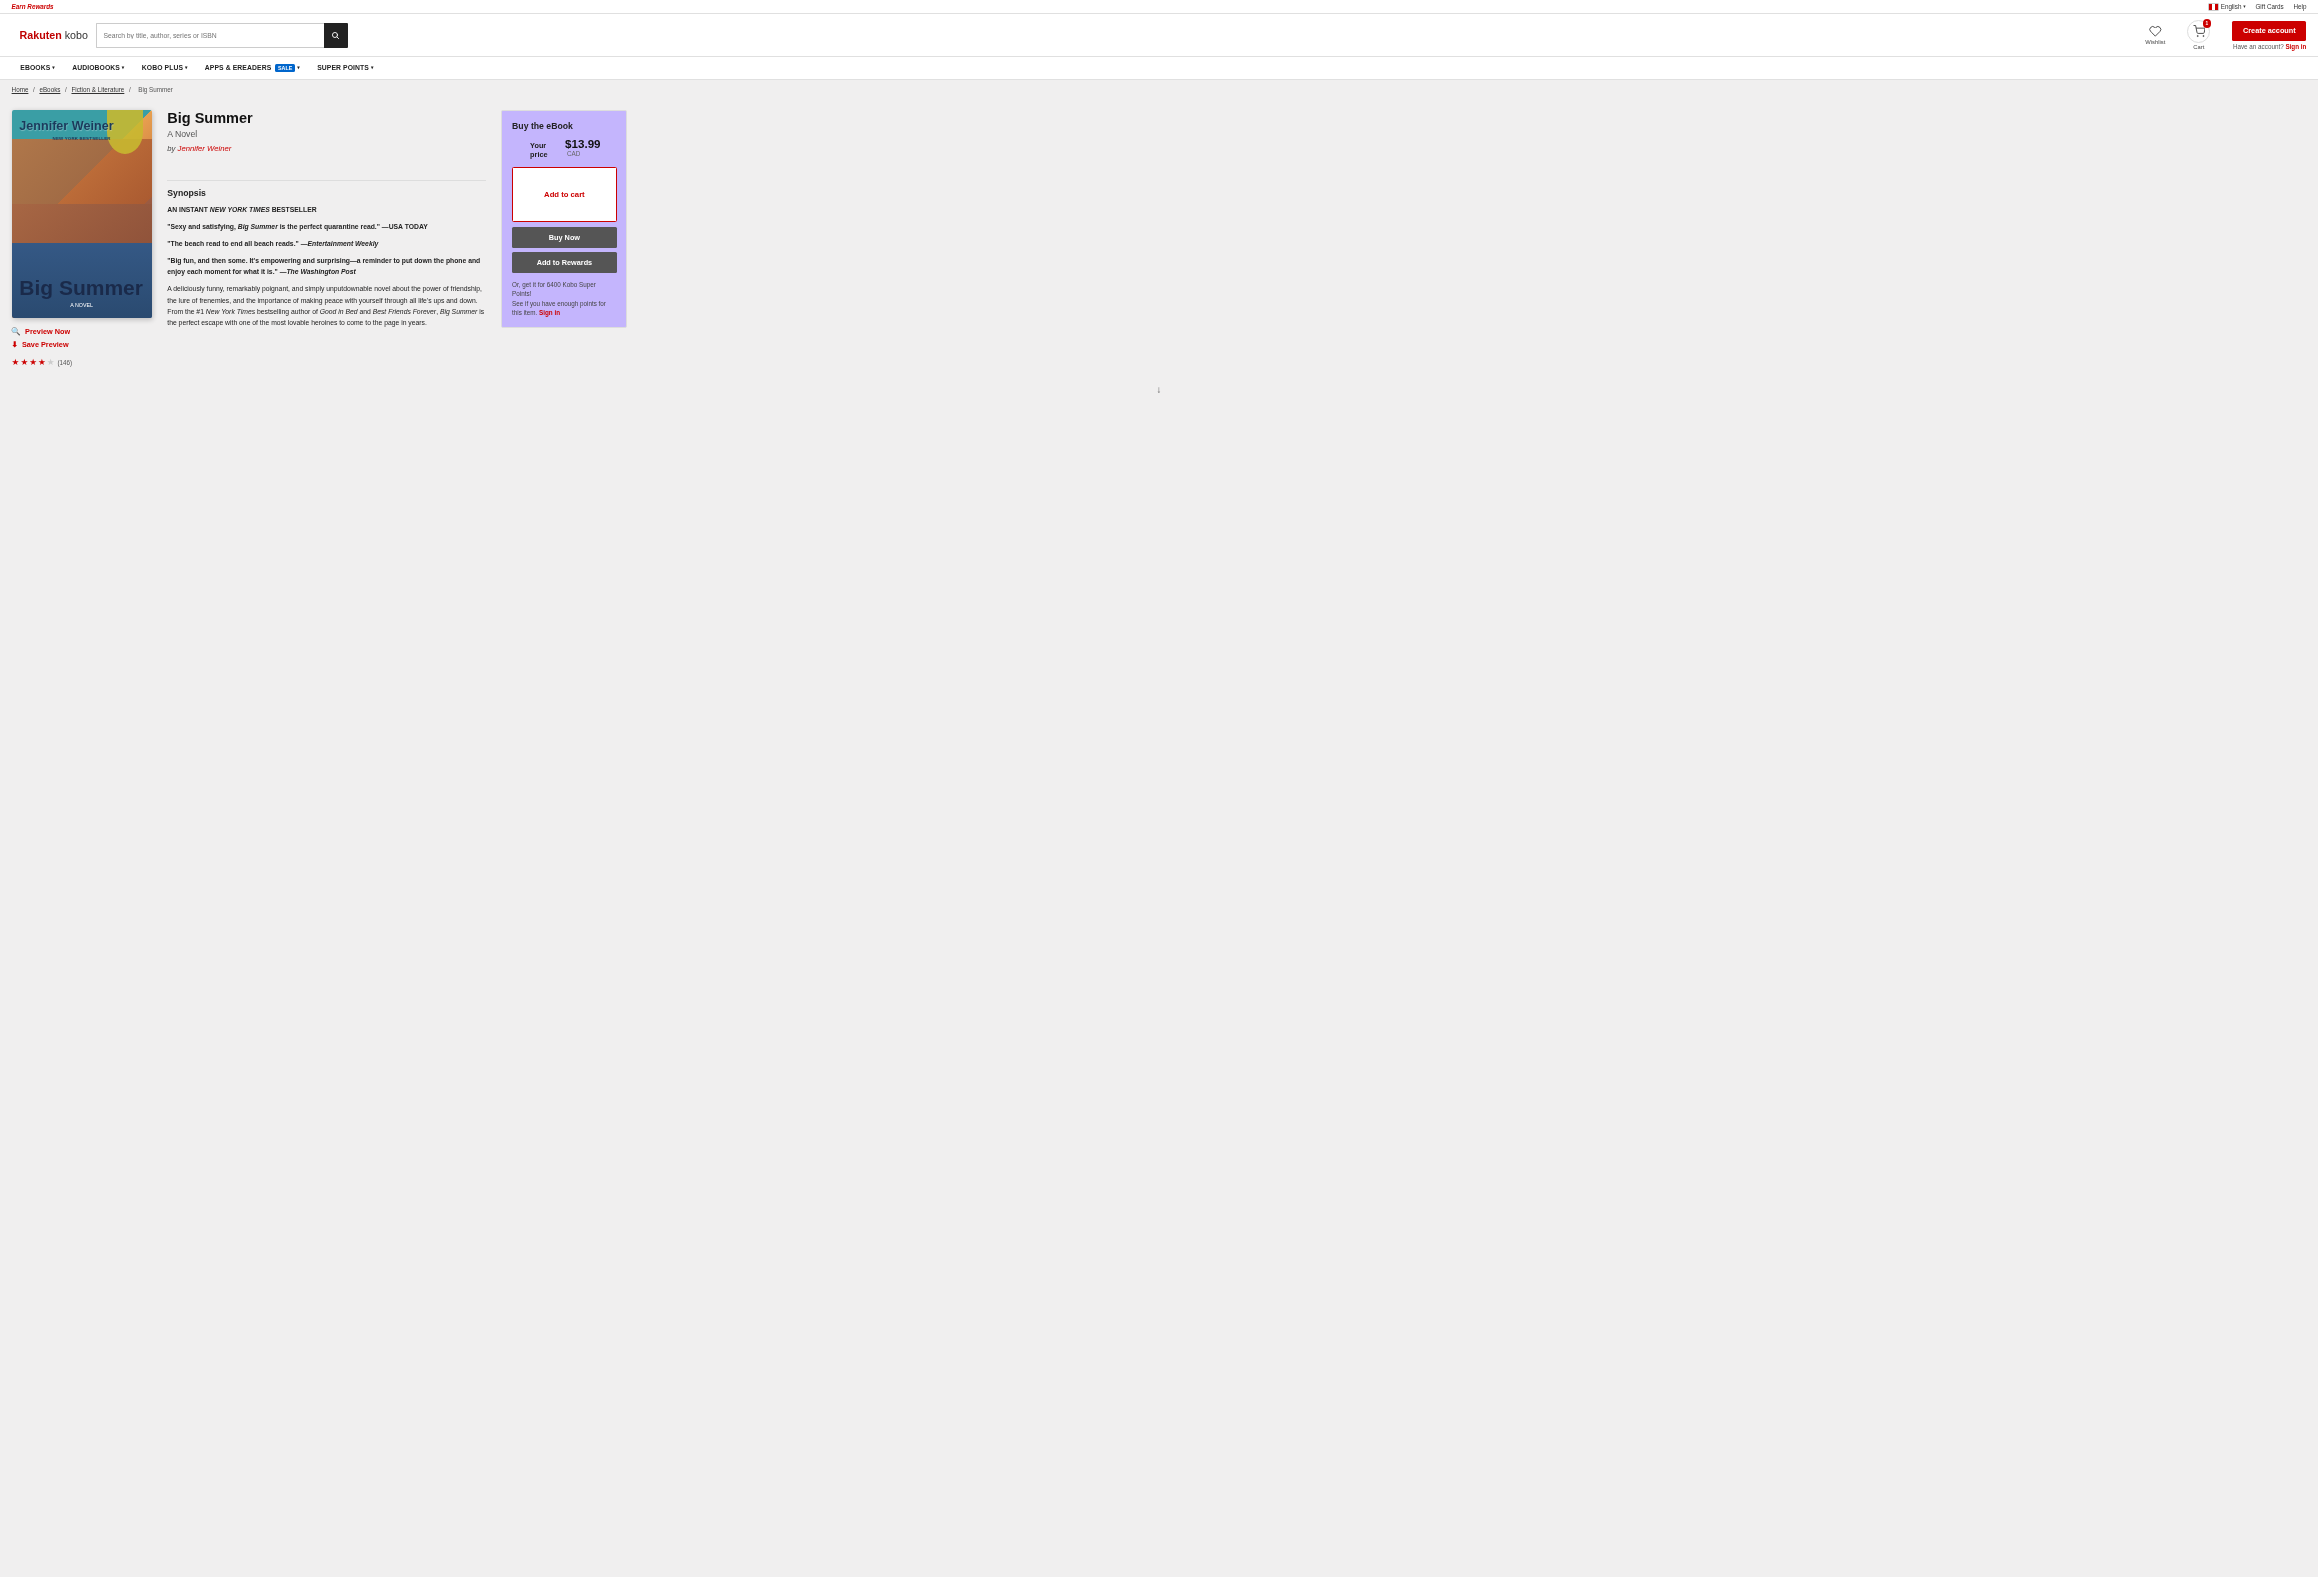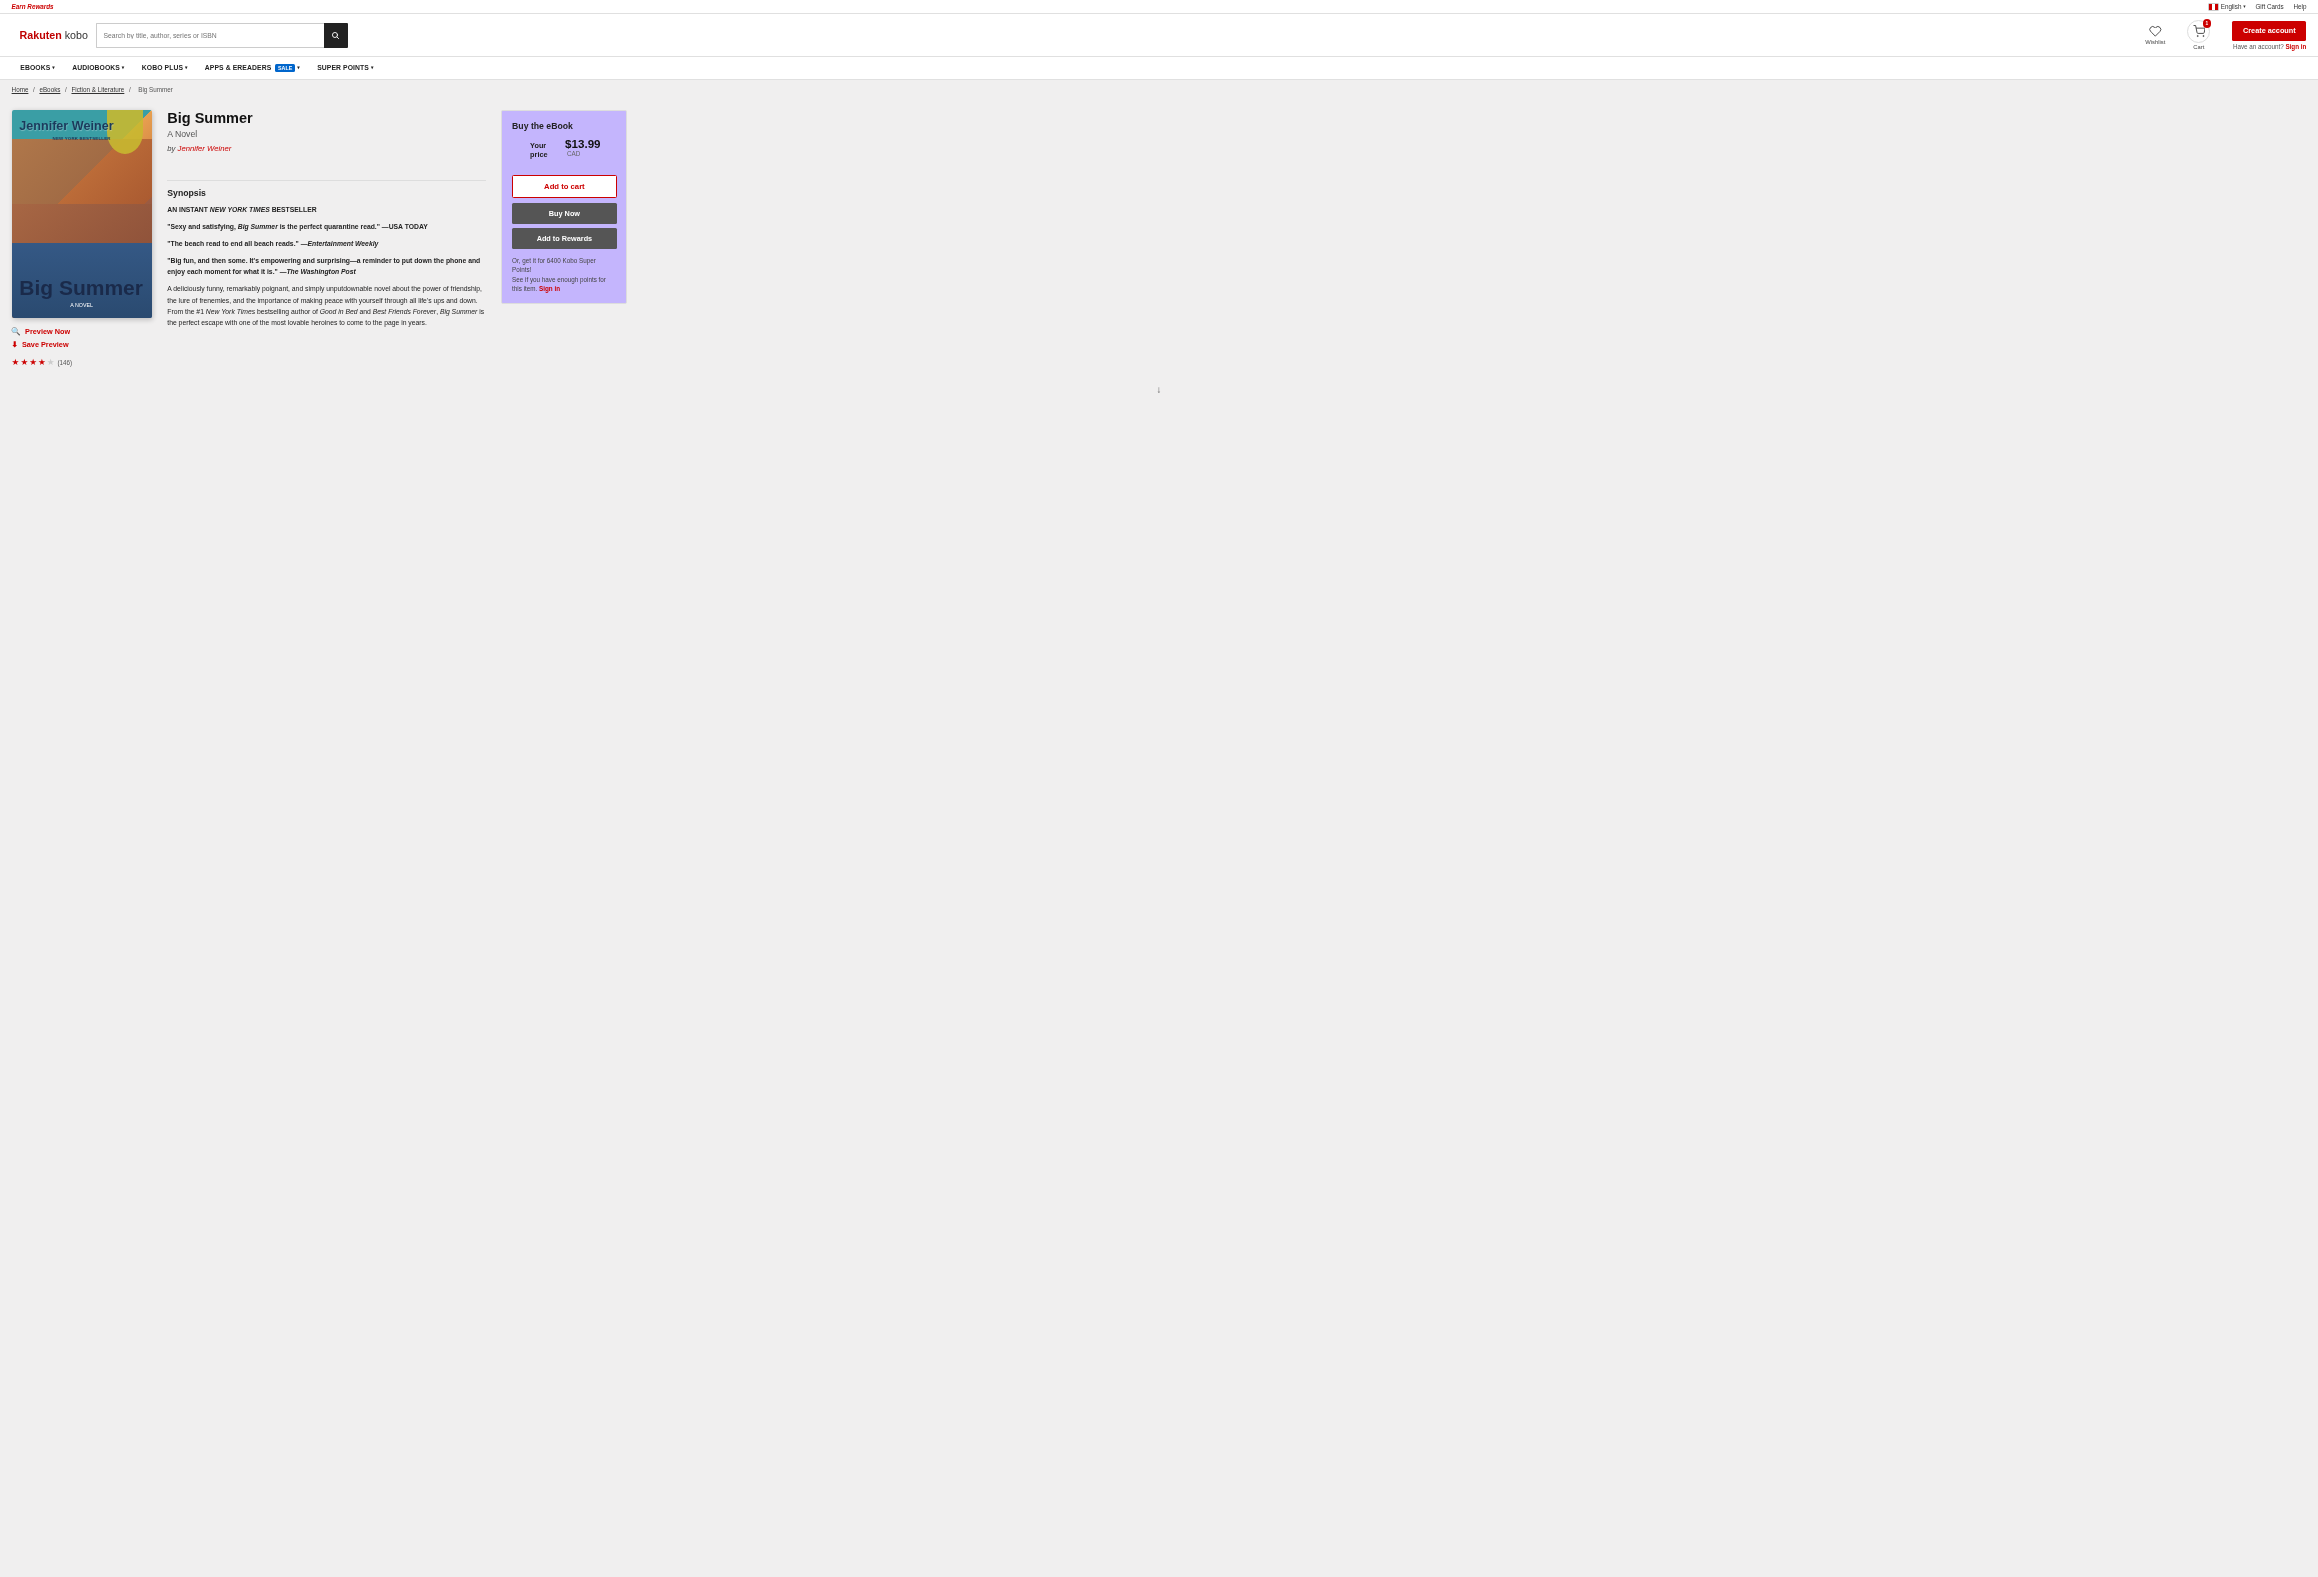--- a/index.html
+++ b/index.html
@@ -82,21 +82,21 @@
     .synopsis-text strong { font-weight: 700; }
 
     
     .buy-sidebar { width: 126px; flex-shrink: 0; }
     .buy-box { background: #c4b5fd; border: 0.5px solid #ddd; border-radius: 1.9px; padding: 9.7px; }
     .buy-title { font-size: 8.7px; font-weight: 700; margin-bottom: 6.8px; }
     .price-row { display: flex; align-items: baseline; justify-content: space-between; margin-bottom: 7.7px; }
     .price-label { font-size: 7.3px; font-weight: 600; margin-left: 18px; }
     .price-value { font-size: 11.6px; font-weight: 800; color: #111; }
     .price-currency { font-size: 6.3px; color: #666; margin-left: 1.9px; }
-    .add-to-cart-btn { width: 100%; padding: 6px; border: 1px solid #cc0000; background: #fff; color: #cc0000; font-size: 7.7px; font-weight: 700; cursor: pointer; border-radius: 1.5px; margin-bottom: 4.8px; margin-top: 8px; }
+    .add-to-cart-btn { width: 100%; padding: 22px; border: 1px solid #cc0000; background: #fff; color: #cc0000; font-size: 7.7px; font-weight: 700; cursor: pointer; border-radius: 1.5px; margin-bottom: 4.8px; }
     .buy-now-btn { width: 100%; padding: 5.8px; background: #555; color: #fff; font-size: 7.3px; font-weight: 600; cursor: pointer; border: none; border-radius: 1.5px; margin-bottom: 4.8px; }
     .add-wishlist-btn { width: 100%; padding: 5.8px; background: #555; color: #fff; font-size: 7.3px; font-weight: 600; cursor: pointer; border: none; border-radius: 1.5px; margin-bottom: 6.8px; }
     .kobo-points { font-size: 6.3px; color: #444; line-height: 1.5; }
     .kobo-points a { color: #cc0000; text-decoration: none; font-weight: 600; }
 
     
     .scroll-arrow { text-align: center; padding: 7.7px 0; font-size: 9.7px; color: #555; cursor: pointer; }
   </style>
 </head>
 <body>

